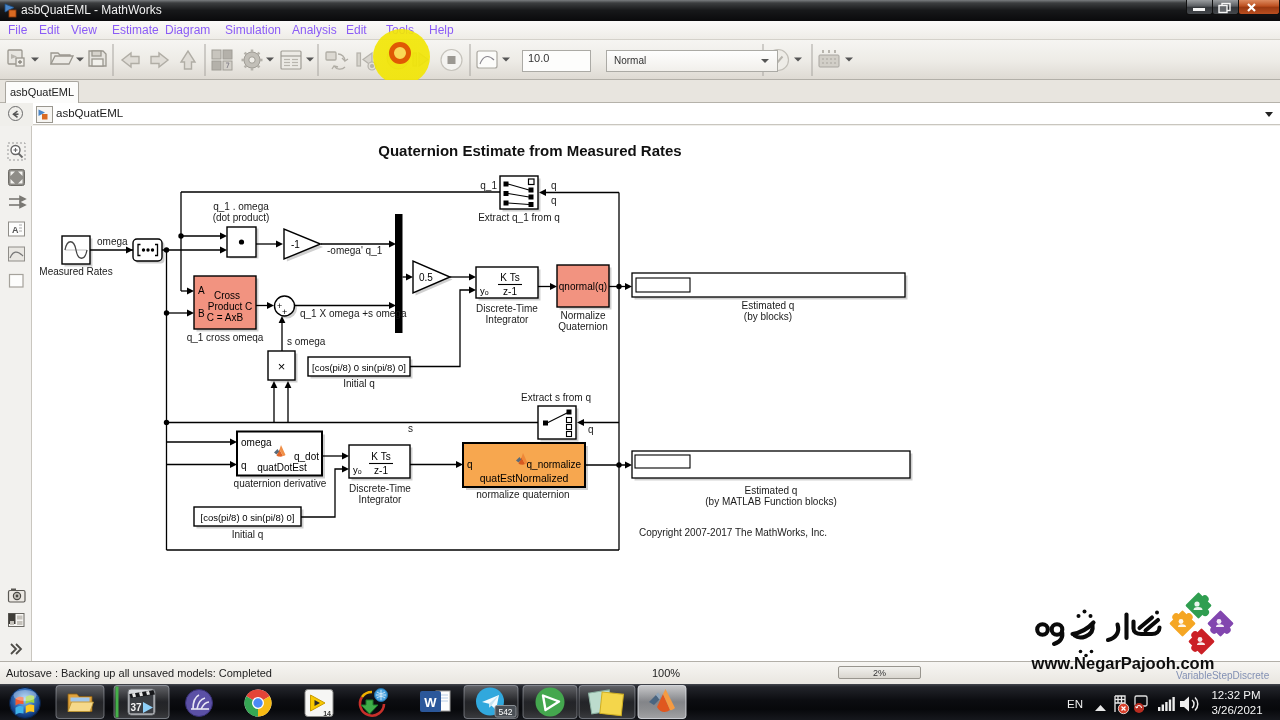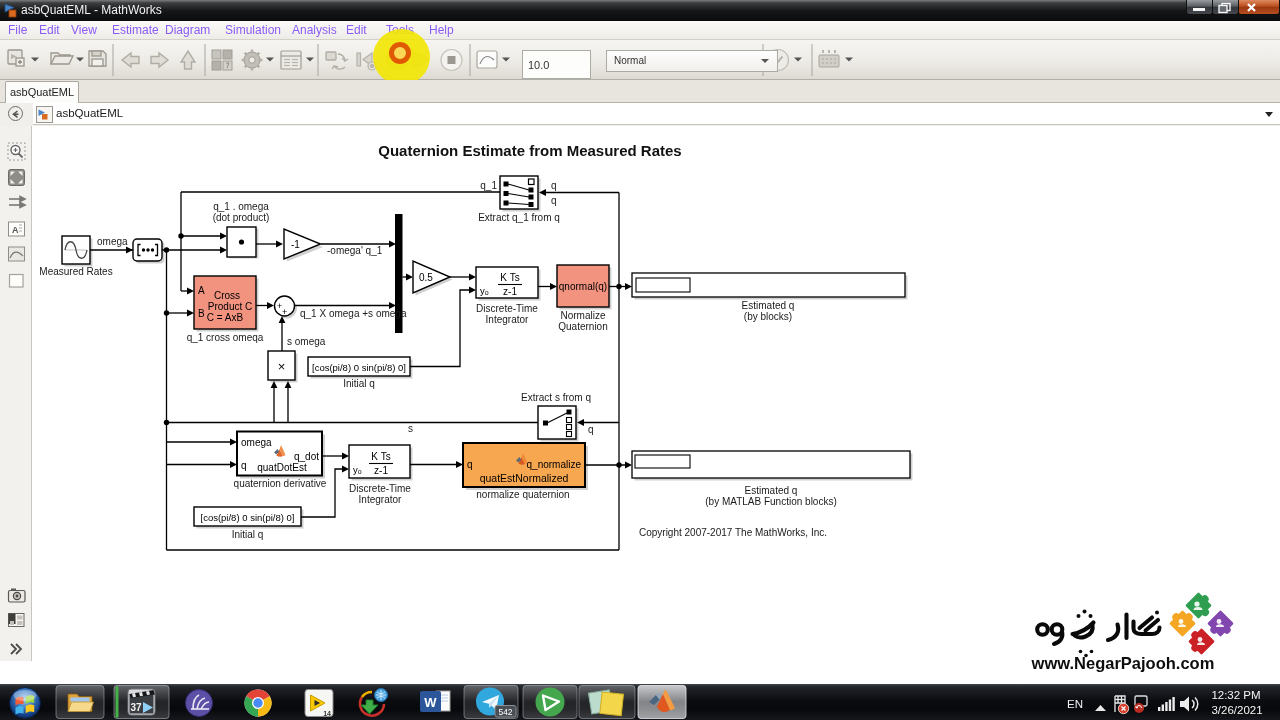--- a/index.html
+++ b/index.html
@@ -20,21 +20,21 @@
     background:linear-gradient(#dd8a60 0%,#bc4e1e 45%,#9a3810 50%,#b84e20 100%);}
   
   #menubar{left:0;top:21px;width:1280px;height:19px;
     background:linear-gradient(#fbfaf9,#eeece7);border-bottom:1px solid #d4d1ca;box-sizing:border-box;}
   .menuitem{top:2px;font-size:12px;color:#8b5cf6;}
   
   #toolbar{left:0;top:40px;width:1280px;height:40px;
     background:linear-gradient(#f6f5f2 0%,#edebe6 55%,#dedad3 100%);
     border-bottom:1px solid #b2afa8;box-sizing:border-box;}
   #fld10{left:522px;top:50px;width:62px;height:19px;border:1px solid #abaaa5;
-    background:#fdfdfc;font-size:11px;color:#333;padding:8px 0 0 5px;box-sizing:content-box;}
+    background:#fdfdfc;font-size:11px;color:#333;padding:1px 0 0 5px;box-sizing:content-box;}
   #fldnormal{left:606px;top:50px;width:172px;height:22px;border:1px solid #abaaa5;
     background:linear-gradient(#fefefe,#f1efeb);font-size:10px;color:#333;box-sizing:border-box;}
   
   #hlyellow{left:373px;top:29px;width:57px;height:56px;border-radius:50%;
     background:radial-gradient(circle, rgba(242,230,2,0.92) 0%, rgba(242,230,2,0.9) 72%, rgba(242,230,2,0.45) 92%, rgba(242,230,2,0) 100%);}
   #hlring{left:389px;top:42px;width:12px;height:12px;border-radius:50%;
     border:5px solid #e05a04;background:rgba(250,215,90,0.95);}
   
   #tabstrip{left:0;top:80px;width:1280px;height:23px;background:#e8e5df;
     border-bottom:1px solid #b5b2aa;box-sizing:border-box;}
@@ -536,20 +536,26 @@
       <text x="280" y="487" text-anchor="middle">quaternion derivative</text>
       <text x="380" y="492" text-anchor="middle">Discrete-Time</text>
       <text x="380" y="503" text-anchor="middle">Integrator</text>
       <text x="523" y="498" text-anchor="middle">normalize quaternion</text>
       <text x="771" y="494" text-anchor="middle">Estimated q</text>
       <text x="771" y="505" text-anchor="middle">(by MATLAB Function blocks)</text>
       <text x="733" y="536" text-anchor="middle">Copyright 2007-2017 The MathWorks, Inc.</text>
     </g>
   </svg>
 
+  <div class="abs" id="statusbar">
+    <div class="abs" id="st1">Autosave : Backing up all unsaved models: Completed</div>
+    <div class="abs" id="st2">100%</div>
+    <div class="abs" id="stprog">2%</div>
+    <div class="abs" id="st3">VariableStepDiscrete</div>
+  </div>
   <svg class="abs" style="left:1025px;top:585px" width="255" height="99" viewBox="1025 585 255 99" font-family="Liberation Sans, sans-serif">
 
     <g>
       <g transform="rotate(45 1198.5 605.5)">
         <rect x="1189" y="596" width="19" height="19" rx="1.5" fill="#2f9e50"></rect>
         <circle cx="1198.5" cy="596.5" r="3.8" fill="#2f9e50"></circle>
         <circle cx="1208" cy="605.5" r="3.8" fill="#2f9e50"></circle>
       </g>
       <g transform="rotate(45 1182.5 623.5)">
         <rect x="1173" y="614" width="19" height="19" rx="1.5" fill="#f5a623"></rect>

